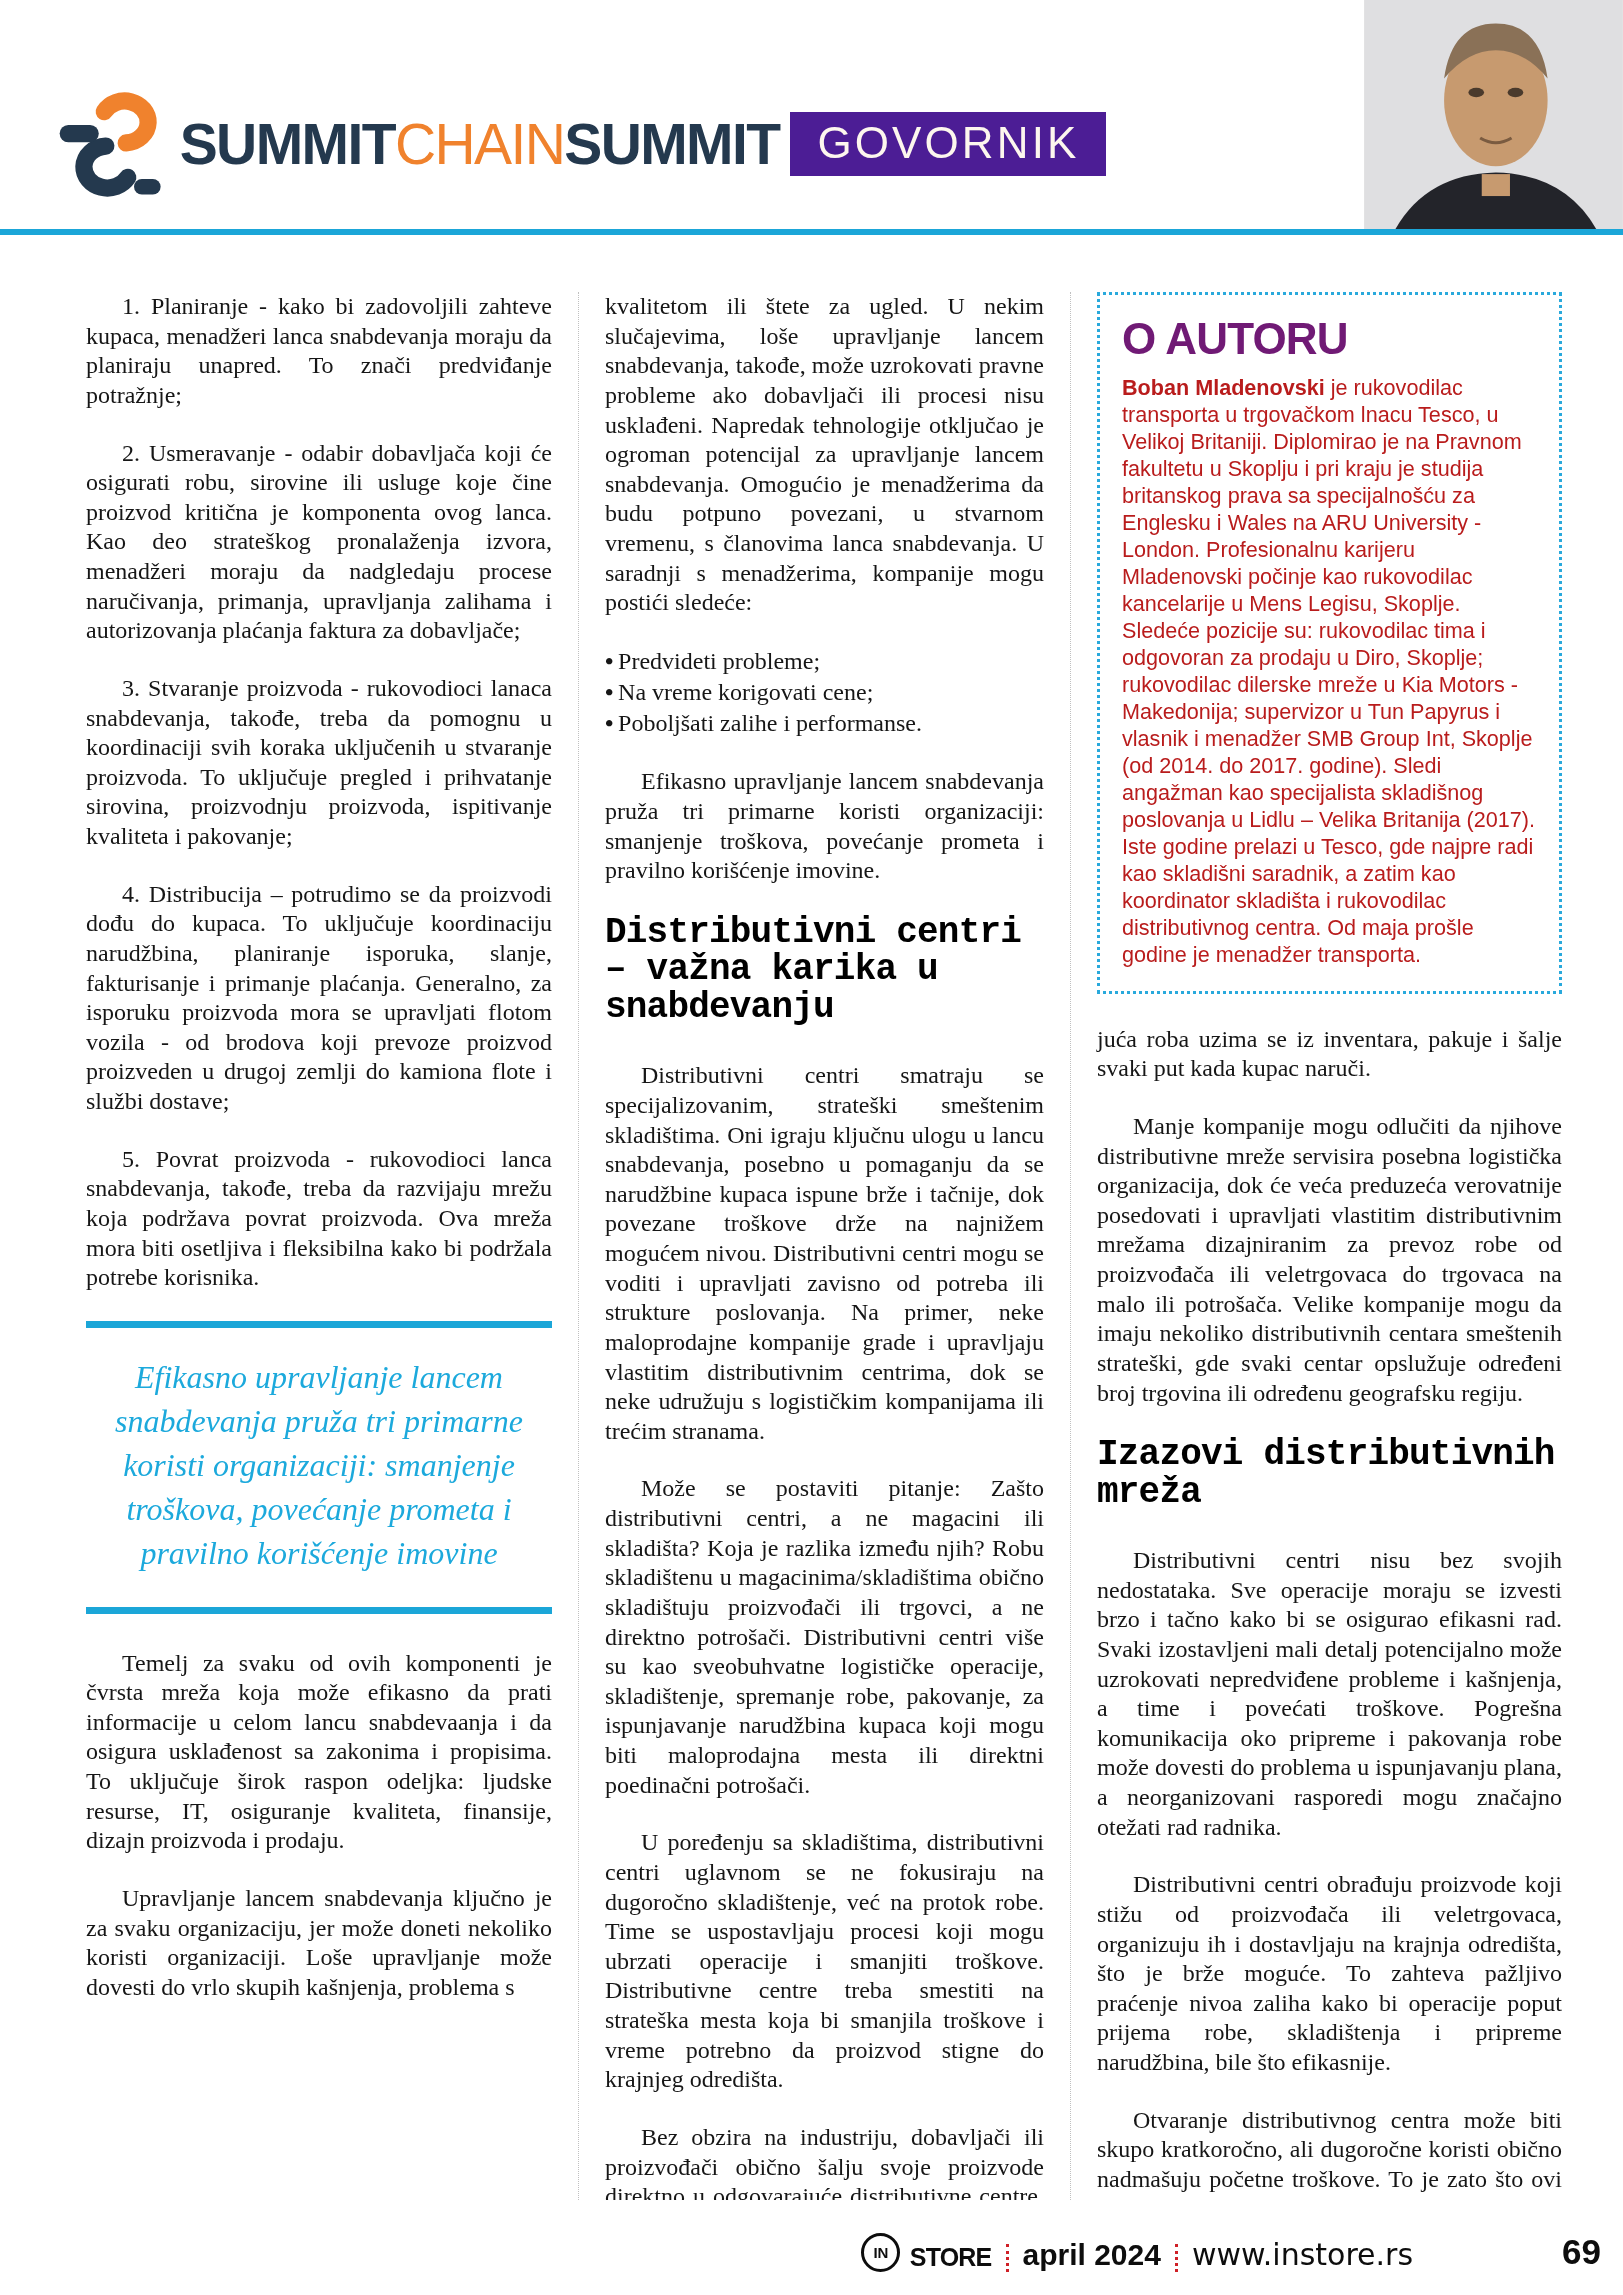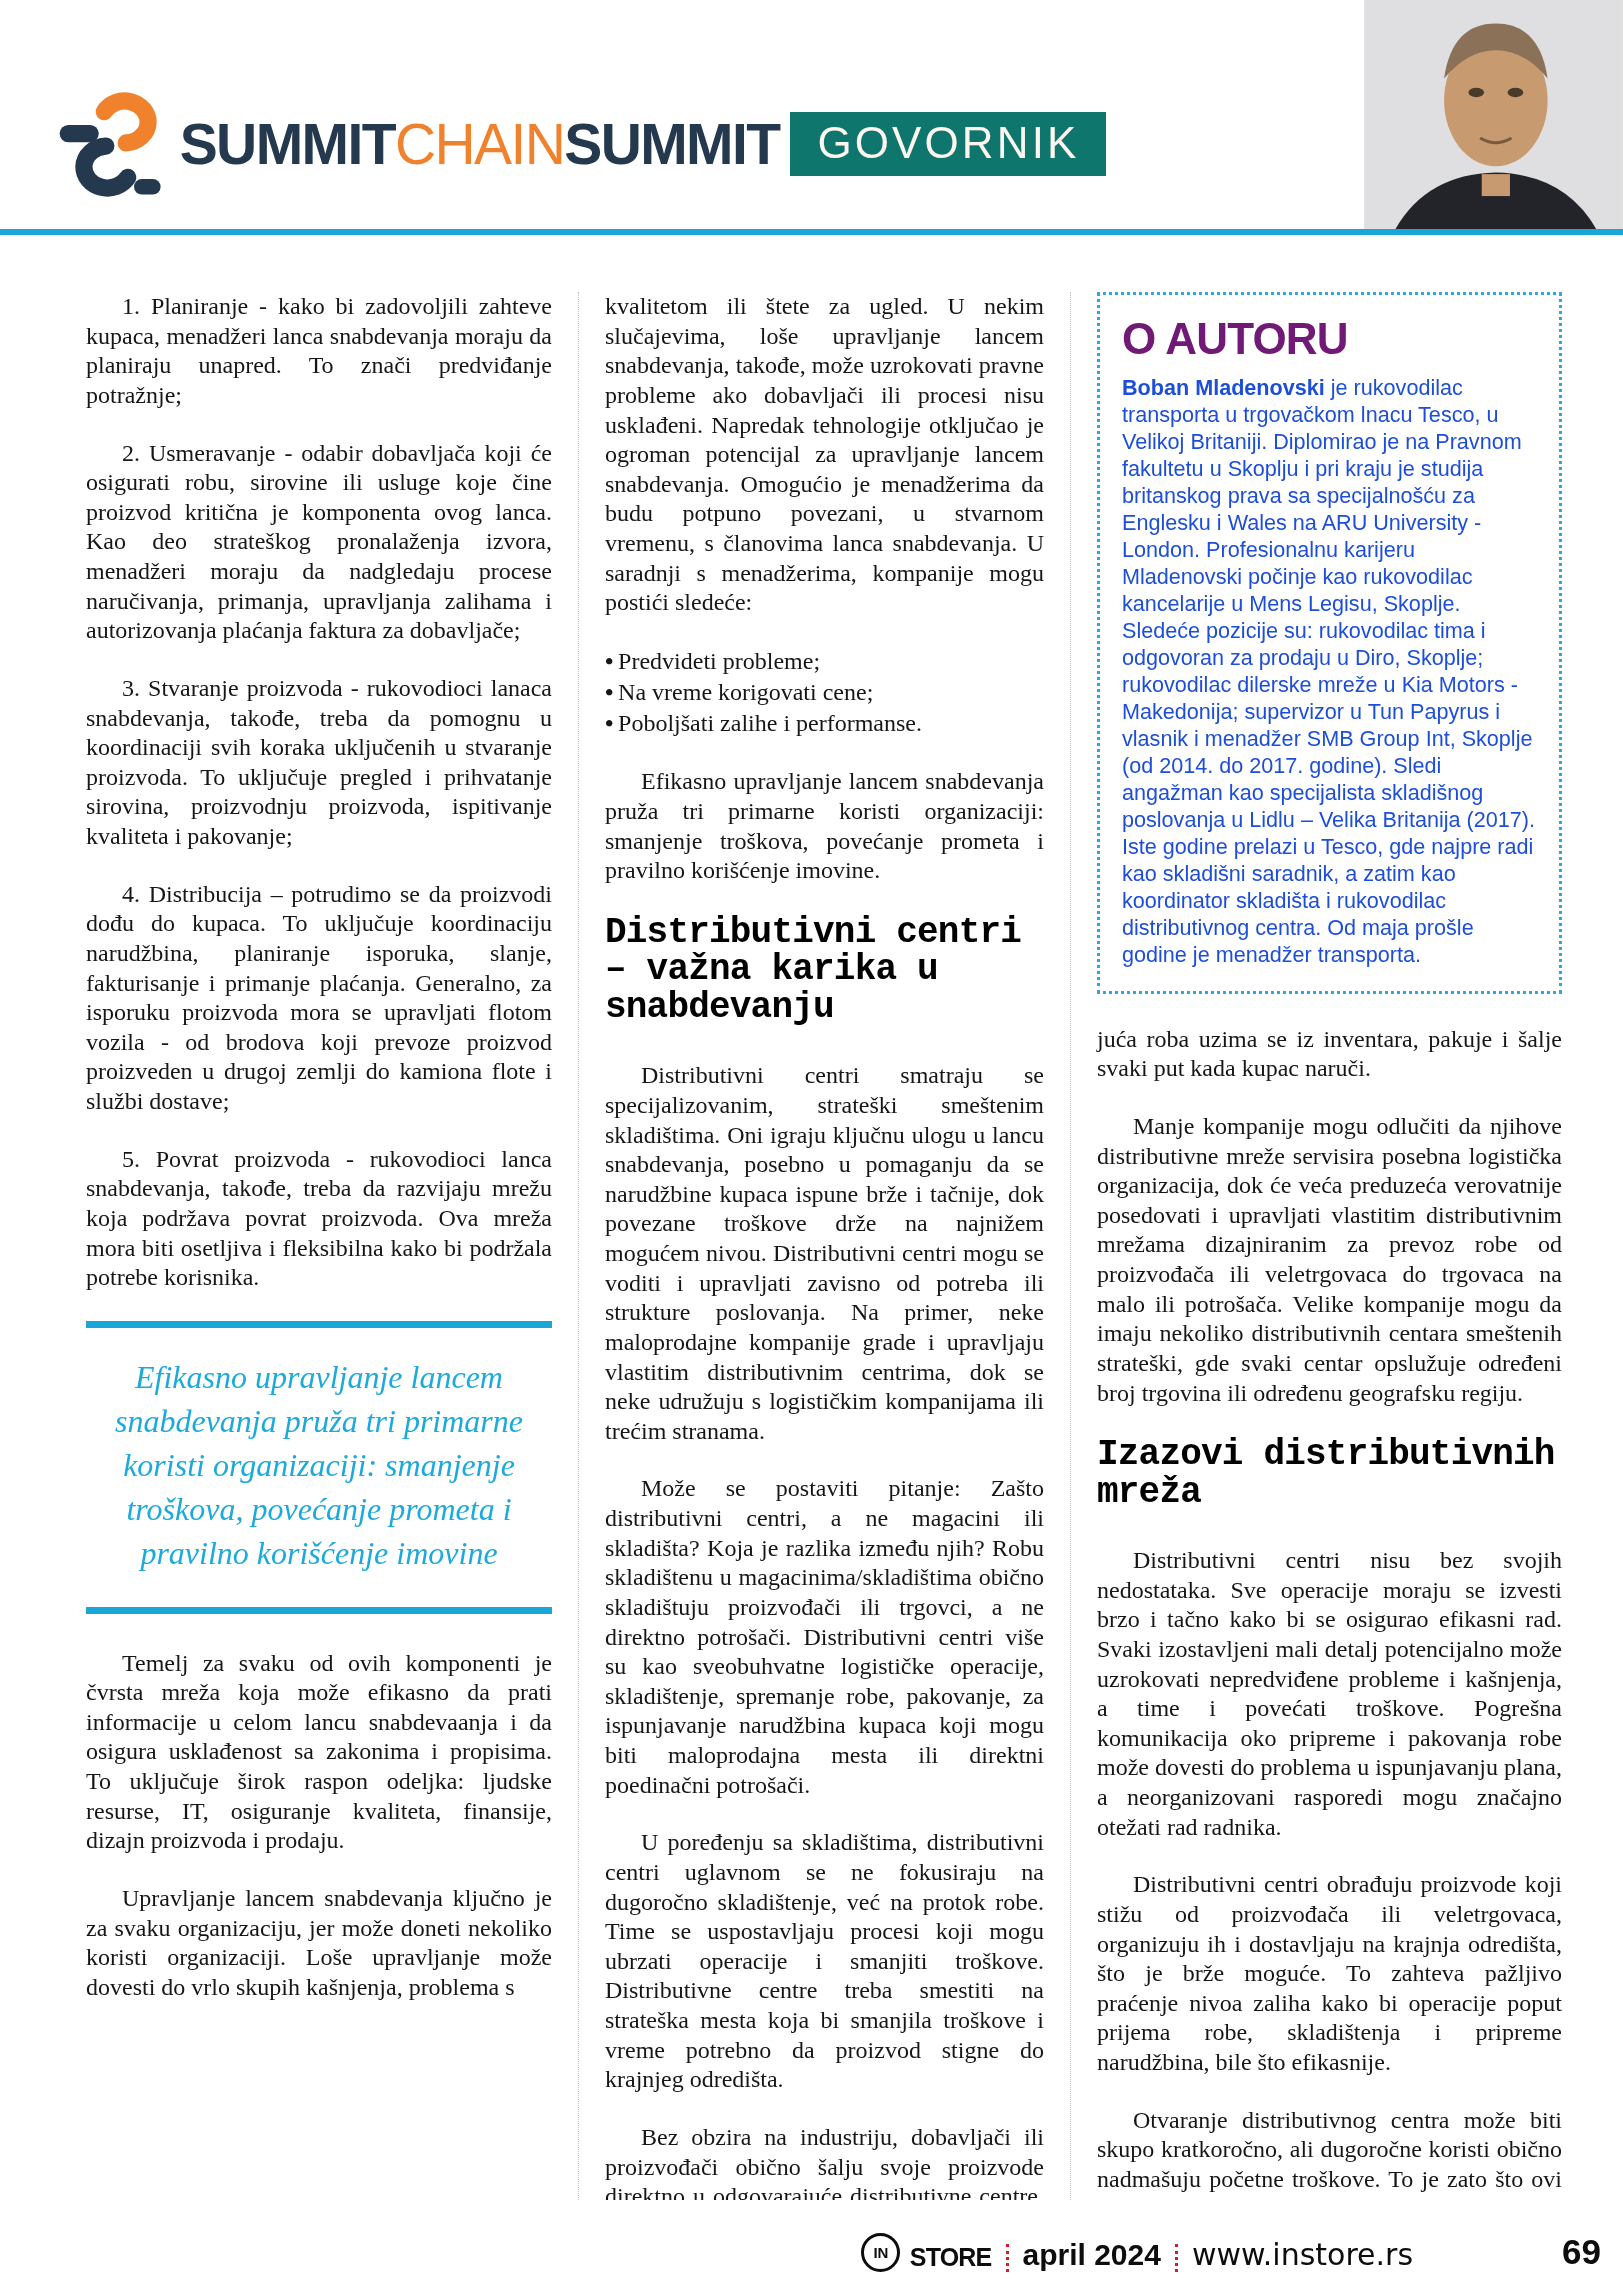--- a/index.html
+++ b/index.html
@@ -6,21 +6,21 @@
   .page{position:relative;width:1623px;height:2295px;background:#ffffff;overflow:hidden;
         font-family:"Liberation Serif",serif;color:#161616;}
 
   
   .logo{position:absolute;left:57px;top:85px;display:flex;align-items:center;height:118px;}
   .chain-icon{display:inline-block;width:118px;height:119px;margin-right:4.7px;}
   .logo-word{font-family:"Liberation Sans",sans-serif;font-size:57px;letter-spacing:-1.6px;line-height:1;}
   .logo-supply{font-weight:bold;color:#24394e;}
   .logo-chain{font-weight:normal;color:#f0822d;text-align:right;}
   .logo-summit{font-weight:bold;color:#24394e;}
-  .badge{display:inline-block;margin-left:11px;background:#0f766e;color:#fdf6ee;
+  .badge{display:inline-block;margin-left:11px;background:#4c1d95;color:#fdf6ee;
          font-family:"Liberation Sans",sans-serif;font-weight:300;font-size:44px;
          letter-spacing:3.1px;padding:9.4px 27px 11px 27px;line-height:1;}
   .author-block{position:absolute;right:292px;top:101px;text-align:right;
                 font-family:"Liberation Sans",sans-serif;color:#111;}
   .author-block .a1{font-weight:bold;font-size:26px;line-height:1.14;}
   .author-block .a2{font-family:"Liberation Serif",serif;font-size:26px;line-height:1.2;}
   .photo{position:absolute;right:0;top:0;width:259px;height:229px;}
   .rule{position:absolute;left:0;right:0;top:229px;height:6.3px;background:#1ba6d8;}
 
   
@@ -44,21 +44,21 @@
   
   ul.bullets{list-style:none;margin:0 0 28px 0;padding:0;}
   ul.bullets li{font-size:24px;line-height:1.3;text-align:left;}
   ul.bullets .bullet{font-weight:bold;margin-right:4.7px;}
 
   
   .about-box{border:3.9px dotted #29a9dc;padding:19px 20.4px 22px 22px;margin:0 0 31px 0;}
   .about-box h3{font-family:"Liberation Sans",sans-serif;font-weight:bold;font-size:44px;
                 margin:0 0 11px 0;letter-spacing:-0.8px;color:#701a75;}
   .about-box p{font-family:"Liberation Sans",sans-serif;font-size:21.6px;line-height:1.25;
-               text-align:left;text-indent:0;margin:0;color:#1d4ed8;}
+               text-align:left;text-indent:0;margin:0;color:#b91c1c;}
   .about-box strong{font-weight:bold;}
 
   
   .footer{position:absolute;right:22px;top:2232px;display:flex;align-items:flex-end;
           font-family:"Liberation Sans",sans-serif;color:#0d0d0d;}
   .in-circle{display:inline-flex;align-items:center;justify-content:center;
              width:33px;height:33px;border:3.1px solid #0d0d0d;border-radius:50%;
              font-weight:bold;font-size:15px;letter-spacing:0;margin-right:9.4px;}
   .f-brand{font-weight:bold;font-size:25px;letter-spacing:-0.8px;}
   .dotsep{display:inline-block;width:0;height:28px;border-left:3.1px dotted #cf2027;margin:0 14px;}

